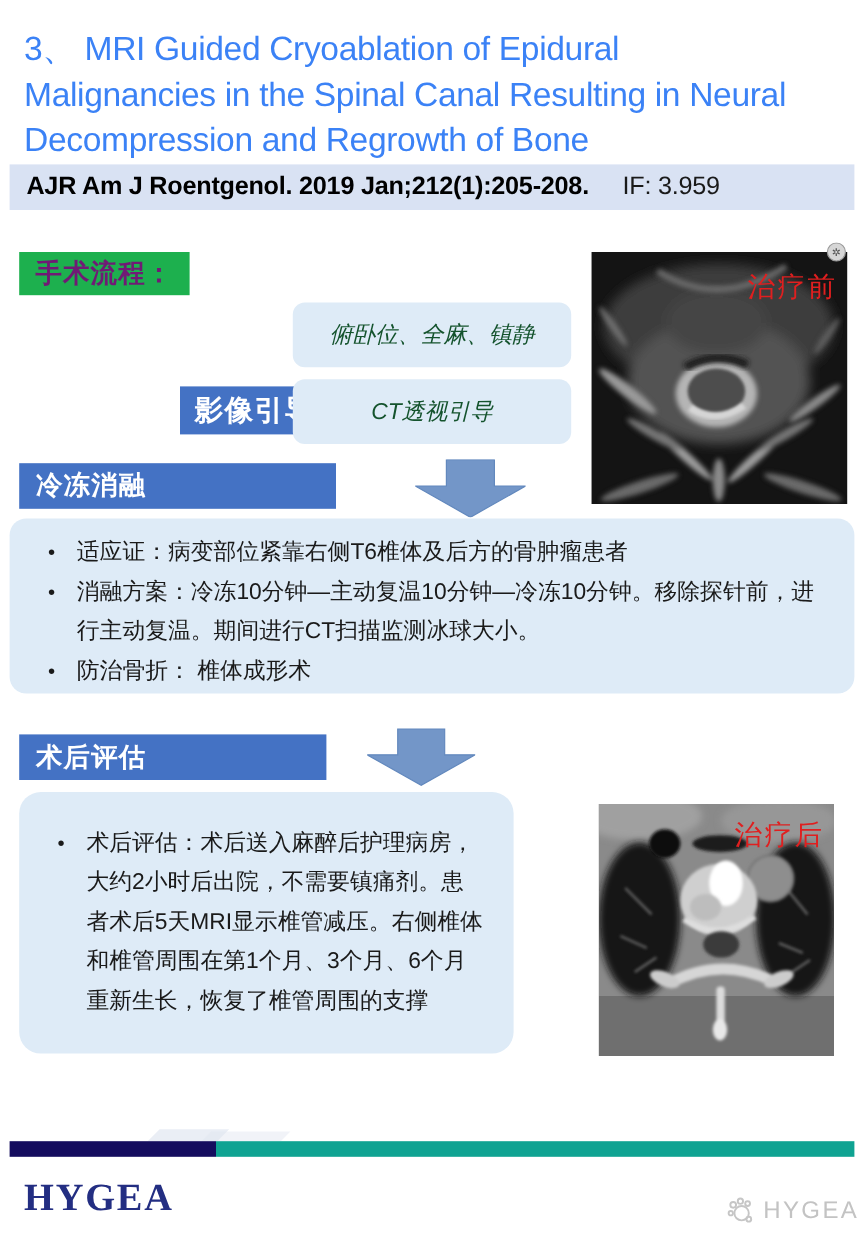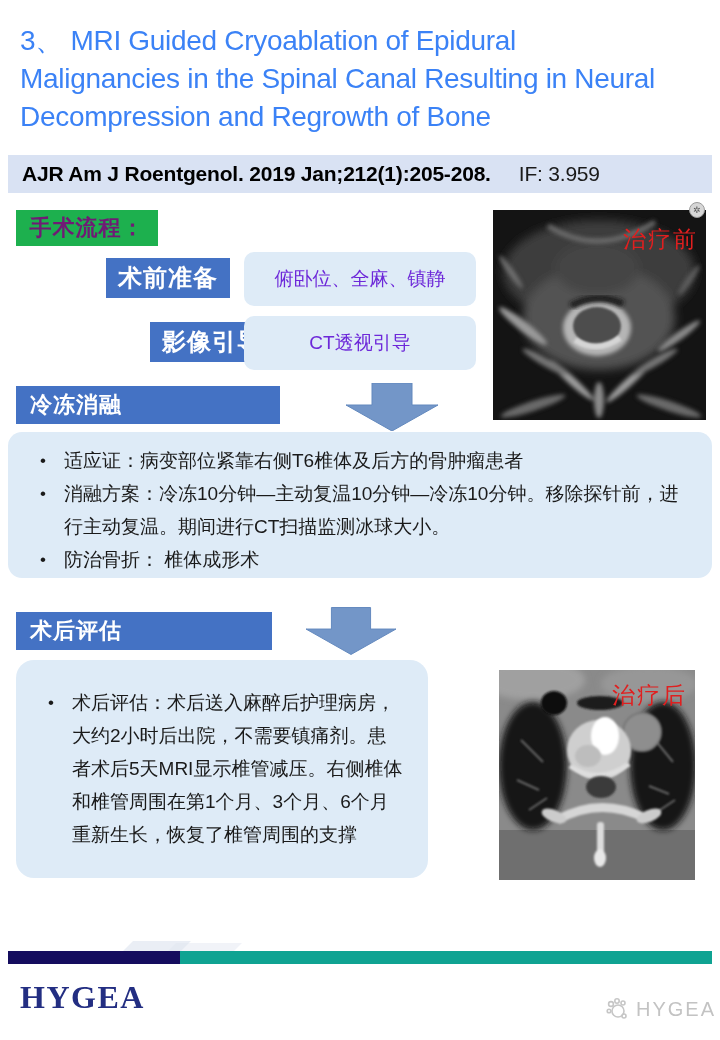--- a/index.html
+++ b/index.html
@@ -10,41 +10,41 @@
   }
   .abs{position:absolute;}
   
   .title{
     left:20px;top:22px;width:662px;
     font-size:28px;line-height:38px;font-weight:400;color:#3b82f6;
     letter-spacing:-0.3px;
   }
   
   .citation-bar{
-    left:8px;top:155px;width:704px;height:38px;background:#d9e2f3;
+    left:8px;top:137px;width:704px;height:38px;background:#d9e2f3;
     display:flex;align-items:center;padding-left:14px;box-sizing:border-box;
     font-size:21px;font-weight:700;color:#000;letter-spacing:-0.2px;
   }
   .citation-bar .if{margin-left:28px;font-weight:400;color:#1a1a1a;}
   
   .badge-green{
     left:16px;top:210px;width:142px;height:36px;background:#1db04e;
     color:#701a75;font-size:22px;font-weight:700;
     display:flex;align-items:center;justify-content:center;letter-spacing:1px;
   }
   
   .step-label{
     width:124px;height:40px;background:#4472c4;color:#fff;
     font-size:24px;font-weight:700;display:flex;align-items:center;justify-content:center;
     letter-spacing:1px;
   }
   .step-detail{
     width:232px;height:54px;background:#deebf7;border-radius:10px;
     display:flex;align-items:center;justify-content:center;
-    font-size:19px;color:#6d28d9;
+    font-size:19px;color:#14532d;font-style:italic;
   }
   .s1{left:106px;top:258px;} .d1{left:244px;top:252px;}
   .s2{left:106px;top:322px;margin-left:44px;} .d2{left:244px;top:316px;}
   
   .bar{
     background:#4472c4;color:#fff;font-size:22px;font-weight:700;
     display:flex;align-items:center;padding-left:14px;box-sizing:border-box;
     letter-spacing:1px;
   }
   .bar-cryo{left:16px;top:386px;width:264px;height:38px;}
@@ -100,21 +100,20 @@
 
   <div class="abs title">3、 MRI Guided Cryoablation of Epidural Malignancies in the Spinal Canal Resulting in Neural Decompression and Regrowth of Bone</div>
 
   <div class="abs citation-bar">
     <span>AJR Am J Roentgenol. 2019 Jan;212(1):205-208.</span>
     <span class="if">IF: 3.959</span>
   </div>
 
   <div class="abs badge-green">手术流程：</div>
 
-  <div class="abs step-label s1">术前准备</div>
   <div class="abs step-detail d1">俯卧位、全麻、镇静</div>
 
   <div class="abs step-label s2">影像引导</div>
   <div class="abs step-detail d2">CT透视引导</div>
 
   <div class="abs bar bar-cryo">冷冻消融</div>
   <svg class="abs arrow1" width="92" height="48" viewBox="0 0 92 48">
     <polygon points="26,0 66,0 66,22 92,22 46,48 0,22 26,22" fill="#7396c8" stroke="#6288bd" stroke-width="1"></polygon>
   </svg>
 

